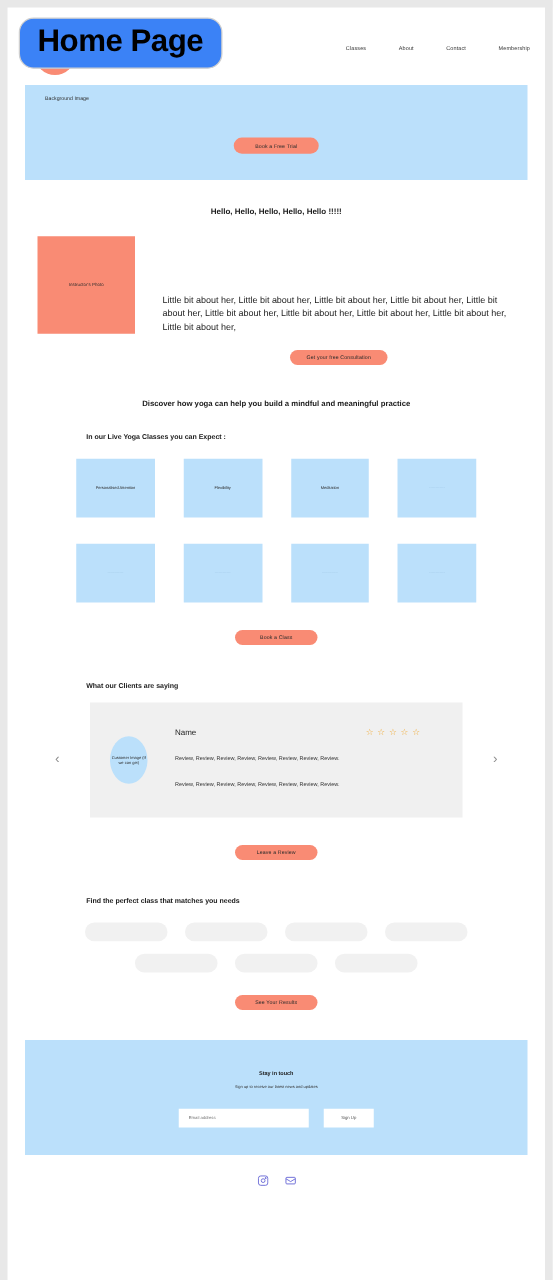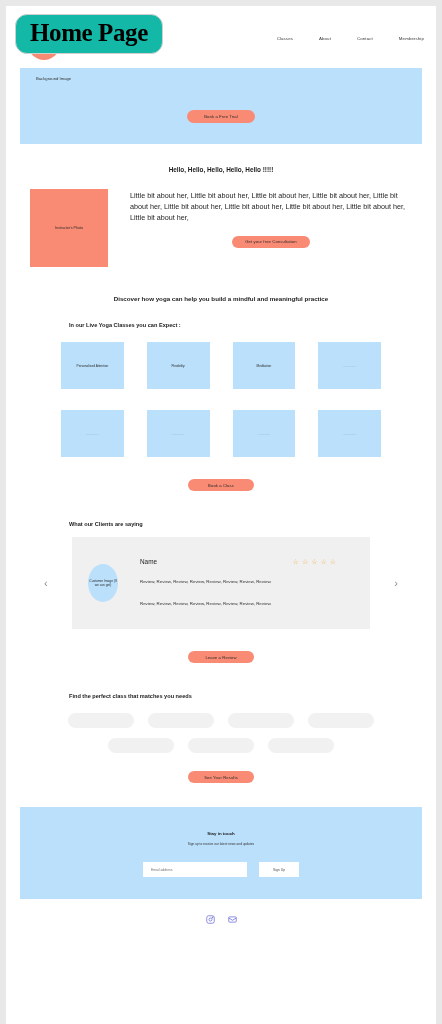--- a/index.html
+++ b/index.html
@@ -27,29 +27,28 @@
     position: absolute;
     left: 22px; top: 22px;
     width: 32px; height: 32px;
     border-radius: 50%;
     background: #f98b74;
   }
   .title-pill {
     position: absolute;
     left: 9px; top: 8px;
     padding: 4px 14px 6px 14px;
-    background: #14b8a6;
+    background: #3b82f6;
     border: 1px solid #cfcfcf;
     border-radius: 12px;
     font-size: 25px;
     font-weight: bold;
     color: #000;
     letter-spacing: -0.4px;
     z-index: 5;
-    font-family: Liberation Serif, serif;
   }
   .nav {
     position: absolute;
     right: 12px; top: 30px;
     display: flex;
     gap: 26px;
   }
   .nav-link {
     font-size: 4.4px;
     color: #3a3a3a;
@@ -115,20 +114,21 @@
   }
   .instructor-photo span {
     font-size: 3.6px;
     color: #2b2b2b;
   }
   .about-right { flex: 1; padding-top: 2px; }
   .about-text {
     font-size: 7.2px;
     line-height: 1.52;
     color: #1d1d1d;
+    margin-top: 44px;
   }
   .consult-btn {
     width: 78px; height: 12px;
     margin: 12px auto 0 auto;
   }
 
   
   .discover {
     text-align: center;
     margin-top: 28px;

